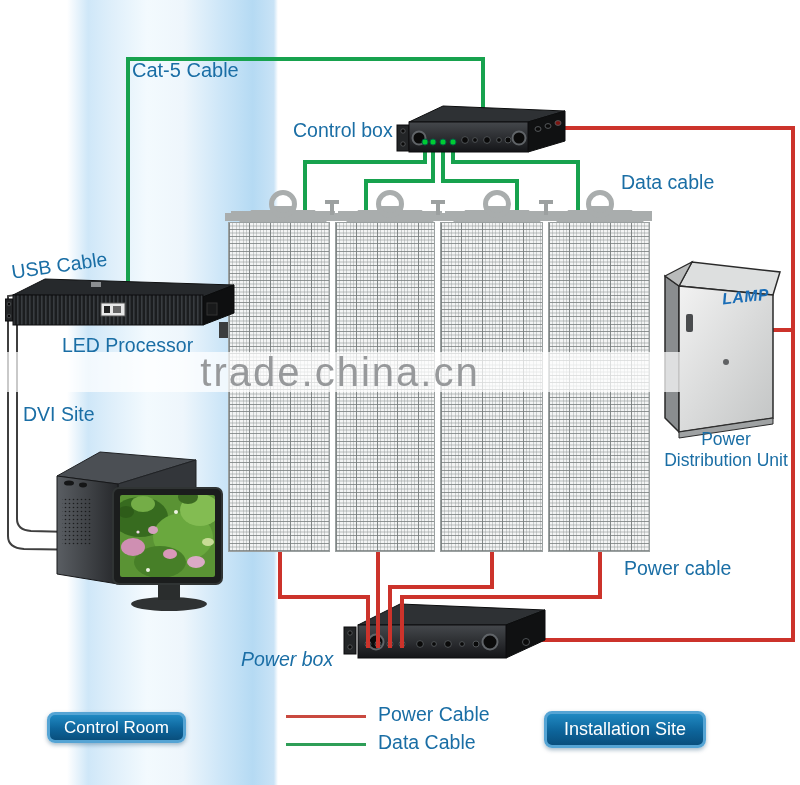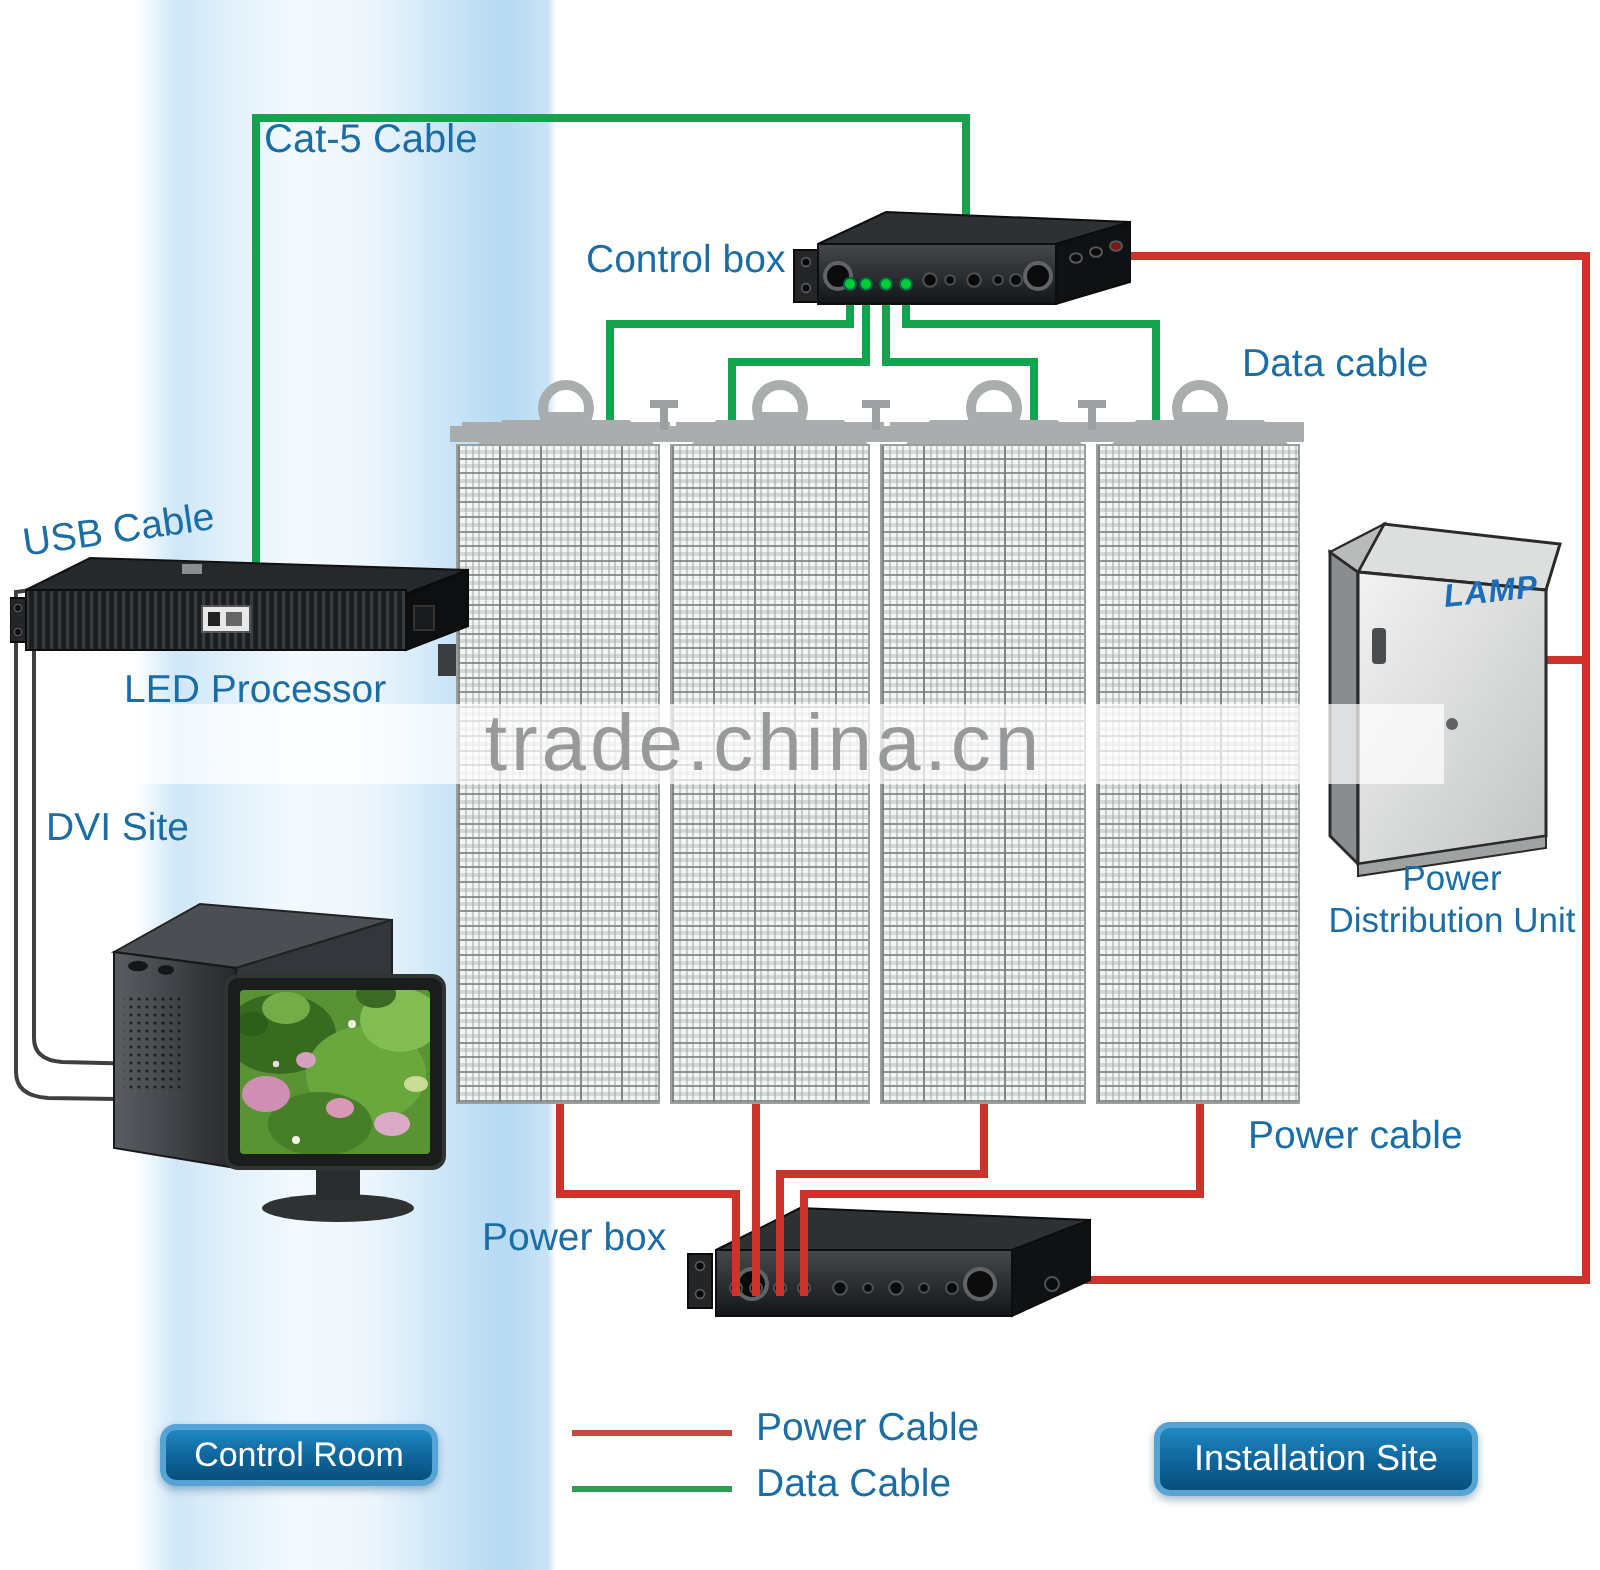--- a/index.html
+++ b/index.html
@@ -25,35 +25,35 @@
   .hangbar{left:225px;top:213px;width:427px;height:8px;background:#a9adad;z-index:3;}
   .ring{width:18px;height:18px;border:5px solid #a9adad;border-radius:50%;top:190px;z-index:3;background:transparent;}
   .trap{width:88px;height:16px;top:206px;background:#a9adad;z-index:3;
         clip-path:polygon(0 100%,14% 25%,35% 25%,40% 0,60% 0,65% 25%,86% 25%,100% 100%);}
   .wing{width:104px;height:5px;top:211px;background:#a9adad;z-index:3;}
   .clampstem{width:4px;height:12px;top:203px;background:#9ca0a0;z-index:3;}
   .clampcap{width:14px;height:4px;top:200px;background:#9ca0a0;z-index:3;}
   .stub{left:219px;top:322px;width:10px;height:16px;background:#3b3d3e;z-index:3;}
   
   .wm{left:0;top:352px;width:680px;height:40px;background:rgba(255,255,255,.72);z-index:5;
-      display:flex;align-items:center;justify-content:center;margin-left:42px;}
+      display:flex;align-items:center;justify-content:center;}
   .wm span{font-size:40px;color:#97999b;letter-spacing:2px;}
   
   .lbl{position:absolute;color:#1a6ea5;font-size:19.5px;z-index:4;white-space:nowrap;}
   .lamp{position:absolute;left:722px;top:288px;z-index:3;color:#1a6db6;font-style:italic;
         font-weight:bold;font-size:16px;letter-spacing:.5px;transform:rotate(-6deg);}
   .pdu-label{position:absolute;left:648px;top:429px;width:156px;text-align:center;z-index:4;
              color:#1a6ea5;font-size:17.5px;line-height:21px;}
   
   .legline{position:absolute;height:3px;width:80px;z-index:6;}
   
   .btn{position:absolute;z-index:6;border-radius:8px;border:3px solid #55a4d4;
        background:linear-gradient(180deg,#2089c2 0%,#0d649a 55%,#094f7d 100%);
        color:#fff;display:flex;align-items:center;justify-content:center;
-       box-shadow:0 2px 4px rgba(0,60,100,.35);margin-left:33px;}
+       box-shadow:0 2px 4px rgba(0,60,100,.35);}
 </style>
 </head>
 <body>
 
 <div class="stage">
 
   <div class="abs band"></div>
 
   <svg class="layer" width="800" height="785">
 
@@ -252,21 +252,21 @@
     <span>trade.china.cn</span>
   </div>
 
   <div class="lbl" style="left:132px;top:59px;font-size:20px;">Cat-5 Cable</div>
   <div class="lbl" style="left:293px;top:119px;">Control box</div>
   <div class="lbl" style="left:621px;top:171px;">Data cable</div>
   <div class="lbl" style="left:10px;top:261px;transform:rotate(-8deg);transform-origin:left top;">USB Cable</div>
   <div class="lbl" style="left:62px;top:334px;">LED Processor</div>
   <div class="lbl" style="left:23px;top:403px;">DVI Site</div>
   <div class="lbl" style="left:624px;top:557px;">Power cable</div>
-  <div class="lbl" style="left:241px;top:608px;">Power box</div>
+  <div class="lbl" style="left:241px;top:648px;font-style:italic;">Power box</div>
   <div class="pdu-label">
     <div>Power</div>
     <div>Distribution Unit</div>
   </div>
 
   <div class="legline" style="left:286px;top:715px;background:#c9493f;"></div>
   <div class="lbl" style="left:378px;top:703px;z-index:6;">Power Cable</div>
   <div class="legline" style="left:286px;top:743px;background:#2e9e57;"></div>
   <div class="lbl" style="left:378px;top:731px;z-index:6;">Data Cable</div>
 

